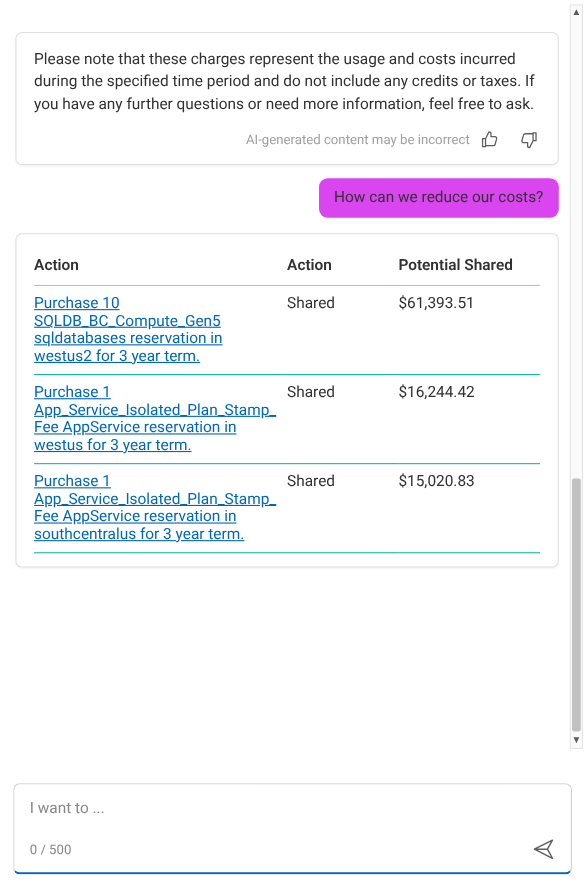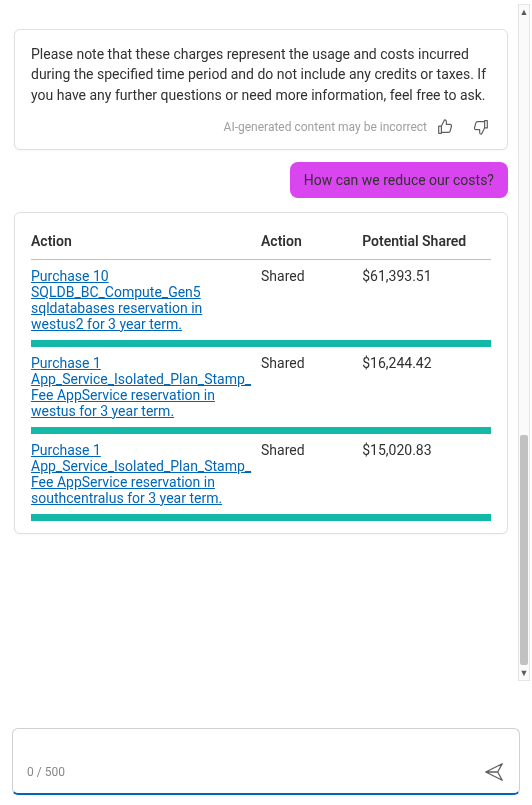--- a/index.html
+++ b/index.html
@@ -126,21 +126,21 @@
       font-weight: 600;
       font-size: 14px;
       color: #323130;
       padding: 6px 4px 10px 0;
       border-bottom: 1px solid #fca5a5;
       vertical-align: top;
     }
     .td {
       font-size: 14px;
       padding: 8px 6px 8px 0;
-      border-bottom: 7px solid #14b8a6;
+      border-bottom: 1px solid #14b8a6;
       vertical-align: top;
       word-wrap: break-word;
       color: #323130;
     }
     .td.action a {
       color: #0067b8;
       text-decoration: underline;
     }
     .col-action { width: 50%; }
     .col-scope { width: 22%; }
@@ -251,20 +251,21 @@
 
 </div>
 
 <div class="scrollbar-track">
   <div class="scroll-arrow up">▲</div>
   <div class="scroll-thumb"></div>
   <div class="scroll-arrow down">▼</div>
 </div>
 
 <div class="input-area">
+  <input class="input-field" type="text" placeholder="I want to ..." style="">
   <div class="input-footer">
     <span class="char-count">0 / 500</span>
     <span class="send-btn">
       <svg viewBox="0 0 24 24" width="22" height="22" fill="none" stroke="currentColor" stroke-width="1.4" stroke-linejoin="round" stroke-linecap="round">
         <path d="M3 12l18-9-5 9 5 9-18-9zm0 0h13"></path>
       </svg>
     </span>
   </div>
 </div>
 

